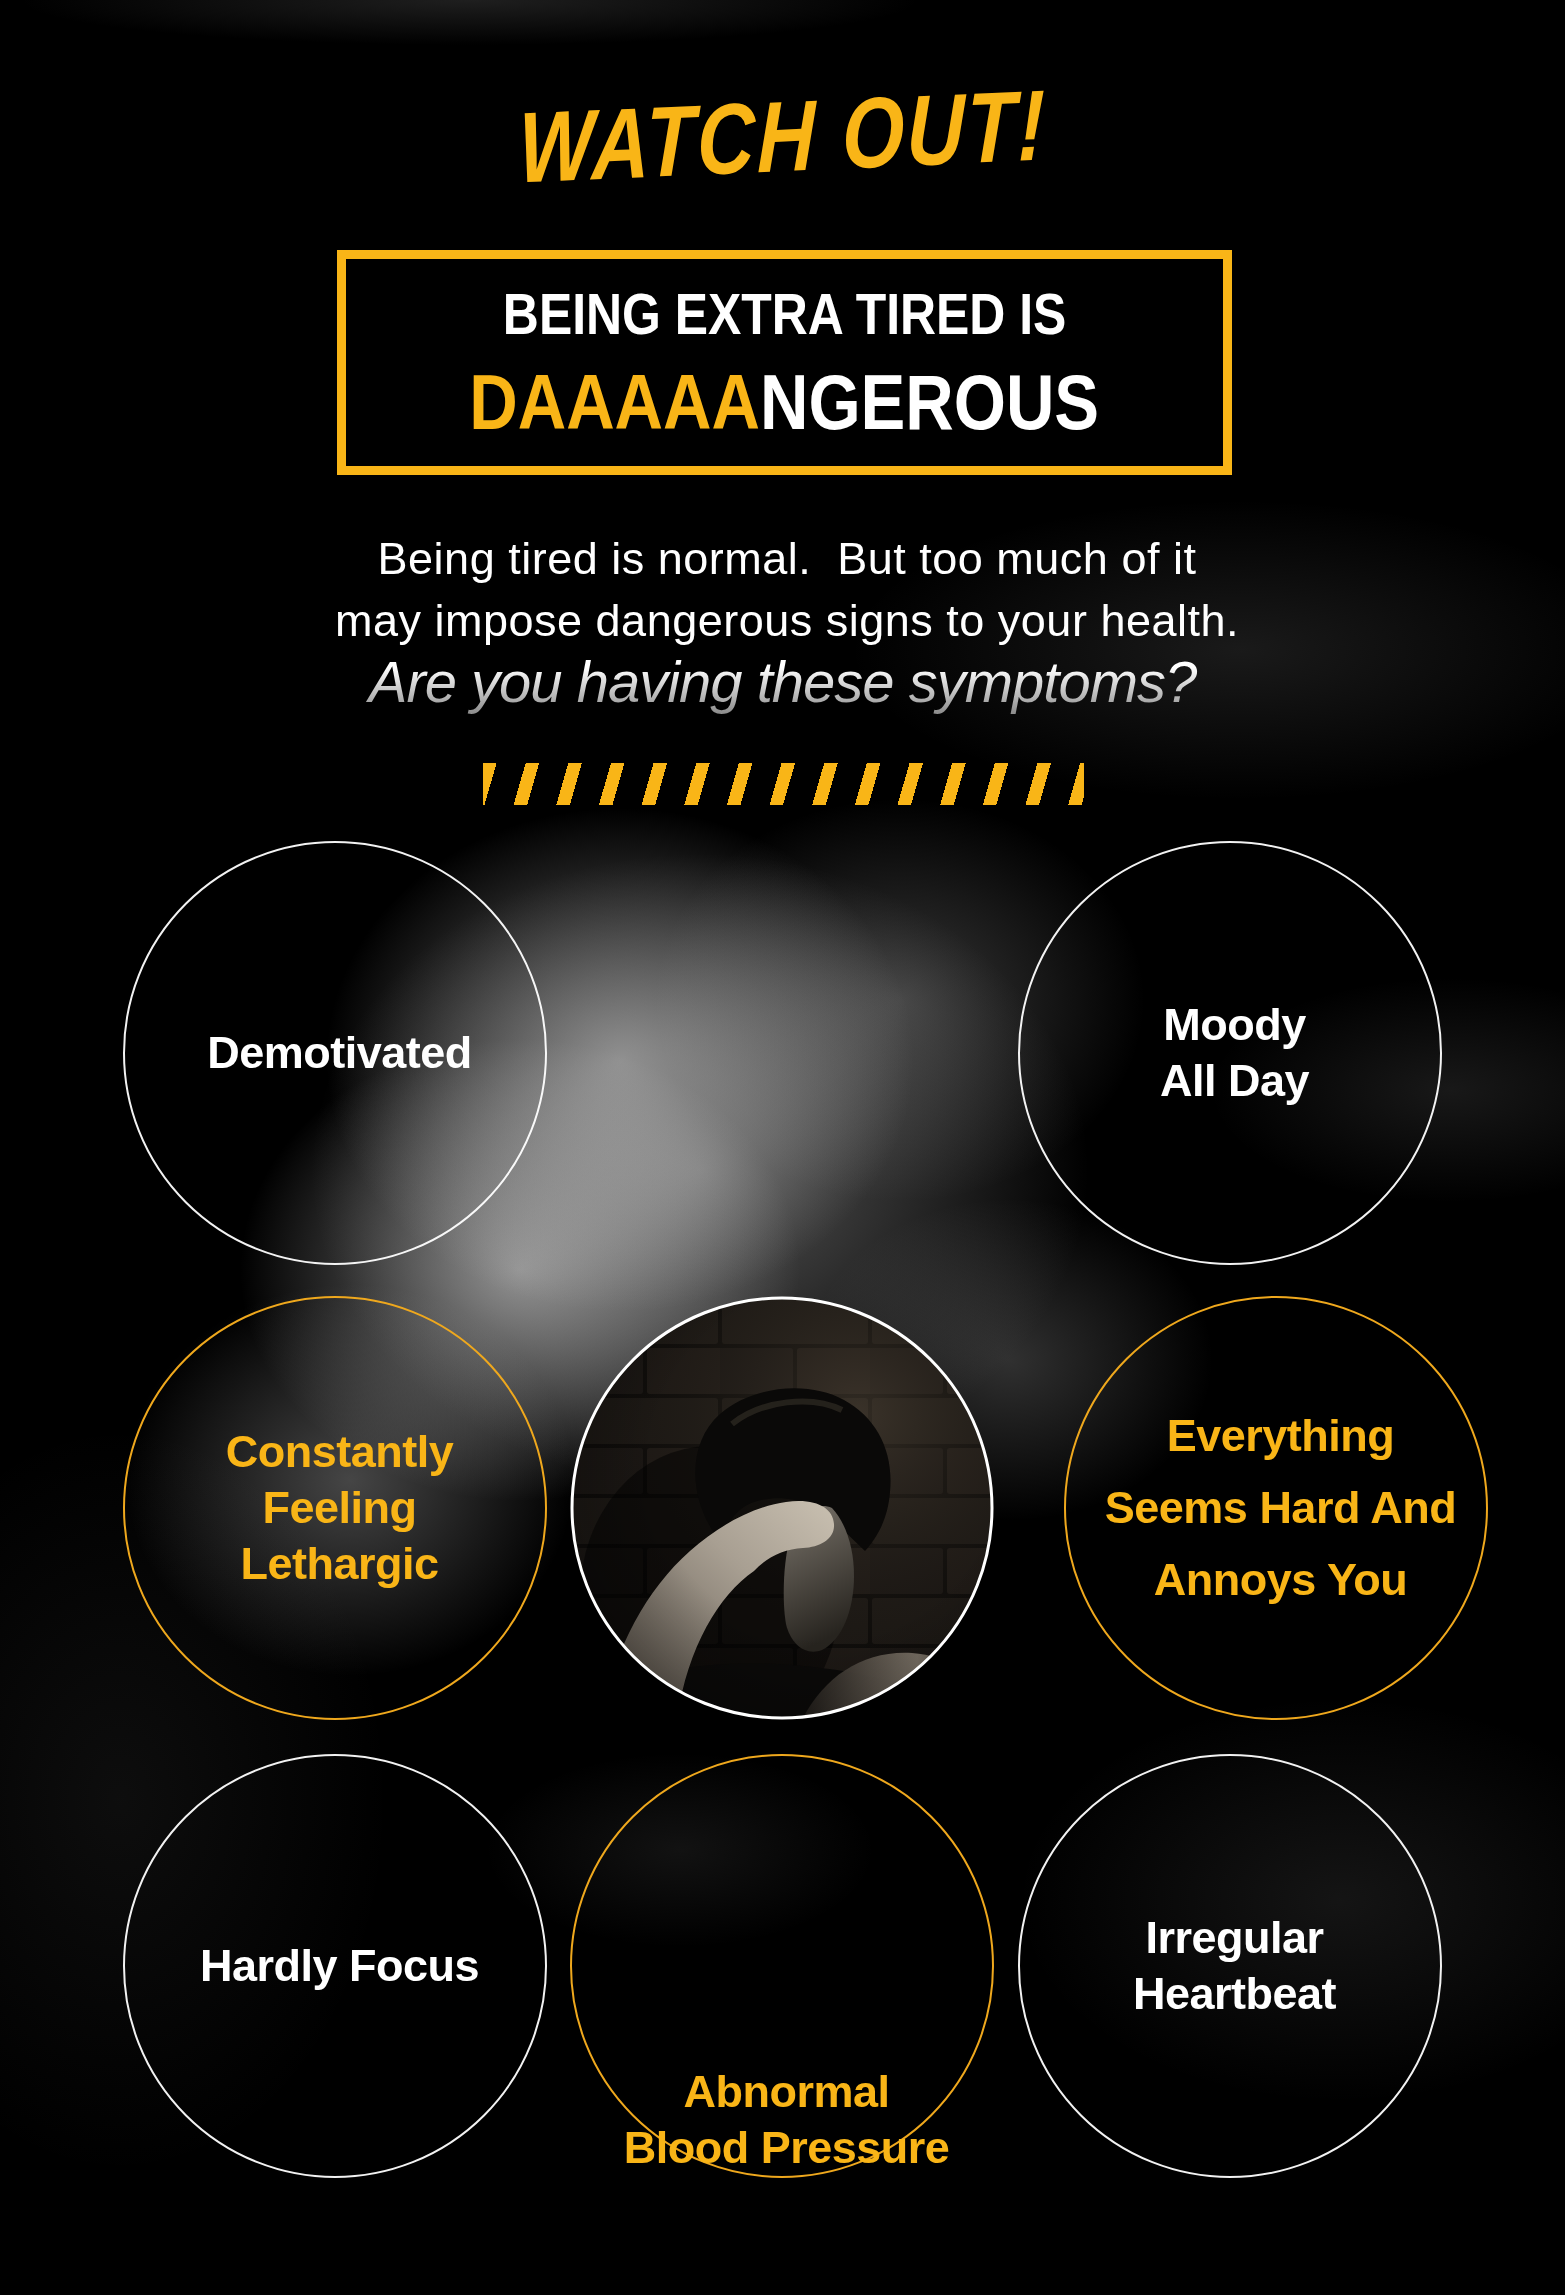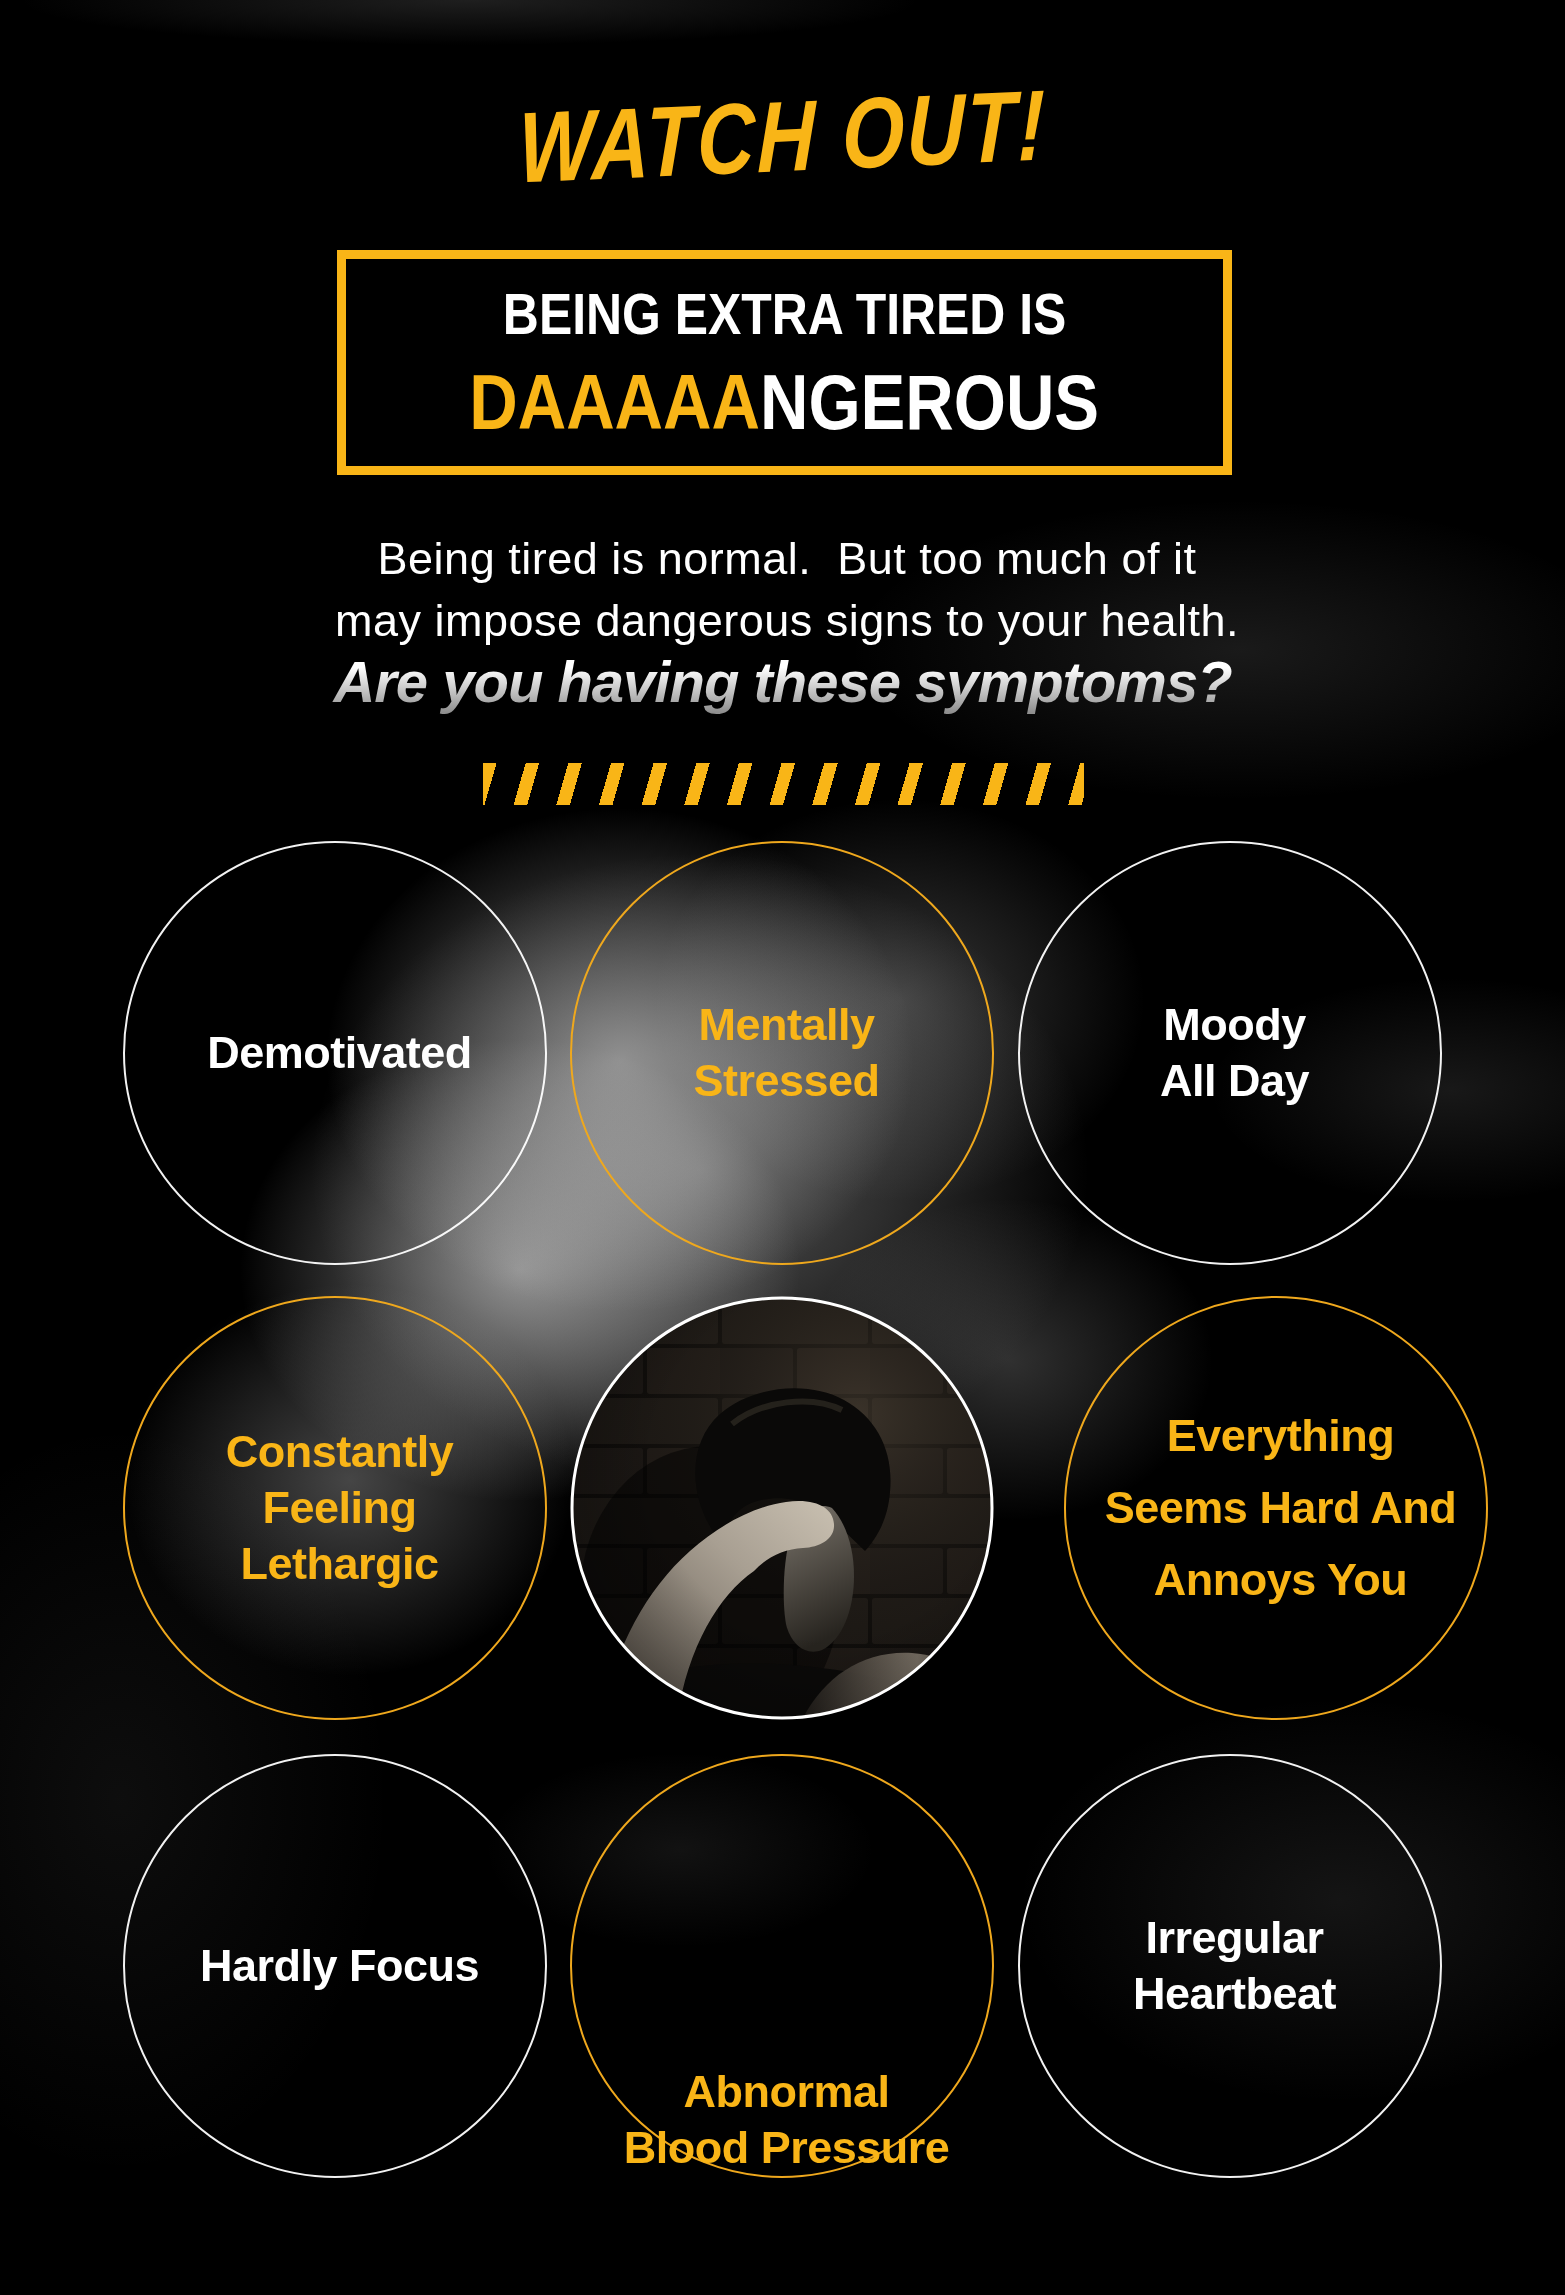--- a/index.html
+++ b/index.html
@@ -39,21 +39,21 @@
   .banner-line1{font-weight:bold;font-size:58px;color:#fff;white-space:nowrap;transform:scaleX(0.86);line-height:1.0;}
   .banner-line2{font-weight:bold;font-size:78px;color:#fff;white-space:nowrap;transform:scaleX(0.86);line-height:1.0;}
   .banner-line2 .yellow-part{color:#F9B517;}
   .intro{
     position:absolute;top:528px;left:0;right:0;
     text-align:center;color:#fff;font-size:45px;line-height:62px;font-weight:400;
     letter-spacing:0.5px;
   }
   .question{
     position:absolute;top:646px;left:0;right:0;
-    text-align:center;font-style:italic;font-weight:bold;font-size:58px;line-height:72px;
+    text-align:center;font-style:italic;font-weight:normal;font-size:58px;line-height:72px;
     letter-spacing:-1px;
     background:linear-gradient(180deg,#ffffff 30%, #8F8F8F 92%);
     -webkit-background-clip:text;background-clip:text;color:transparent;
   }
   .stripes{
     position:absolute;left:483px;top:763px;width:601px;height:42px;
     background:repeating-linear-gradient(106deg,#F9B517 0 13px, rgba(0,0,0,0) 13px 41px);
   }
   .circle{
     position:absolute;width:424px;height:424px;border-radius:50%;
@@ -91,24 +91,20 @@
   </div>
 
   <div class="question">Are you having these symptoms?</div>
 
   <div class="stripes"></div>
 
   <div class="circle white pos-r1c1">
     <span class="cl">Demotivated</span>
   </div>
 
-  <div class="circle yellow pos-r1c2">
-    <span class="cl">Mentally</span>
-    <span class="cl">Stressed</span>
-  </div>
 
   <div class="circle white pos-r1c3">
     <span class="cl">Moody</span>
     <span class="cl">All Day</span>
   </div>
 
   <div class="circle yellow pos-r2c1">
     <span class="cl">Constantly</span>
     <span class="cl">Feeling</span>
     <span class="cl">Lethargic</span>

